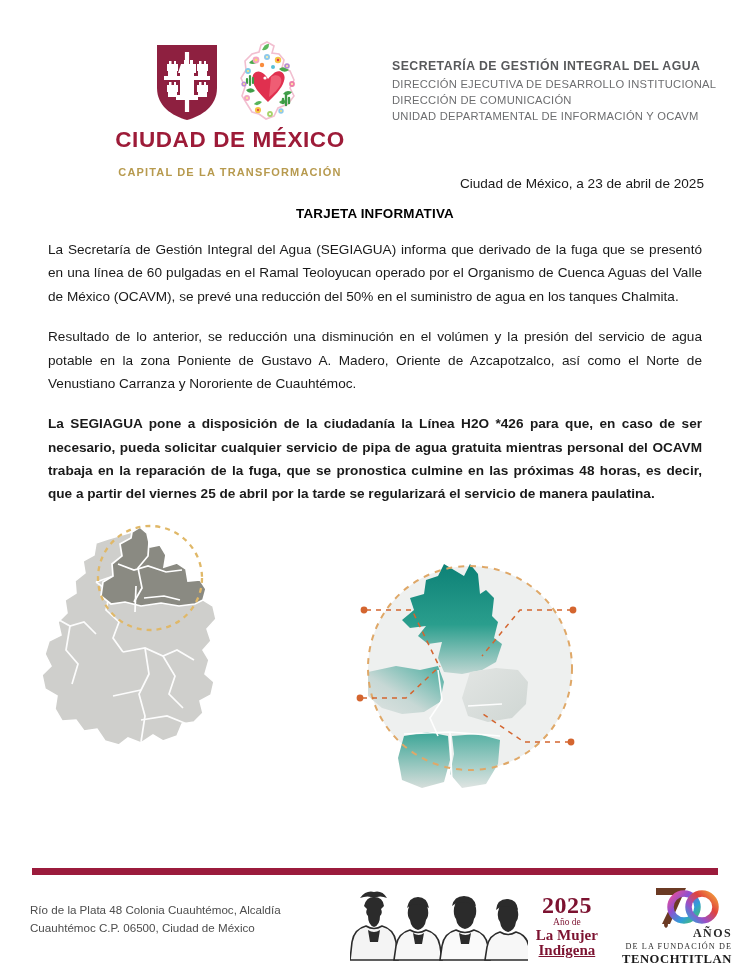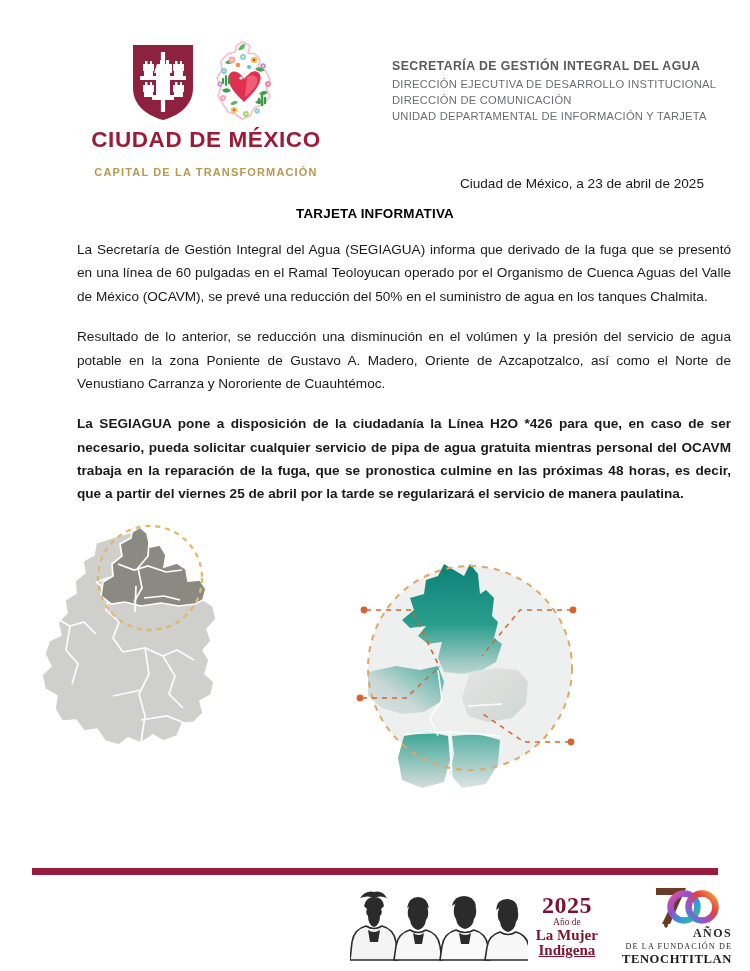--- a/index.html
+++ b/index.html
@@ -26,21 +26,21 @@
 
   
   .header {
     position: absolute;
     left: 0; top: 0;
     width: 750px;
     height: 170px;
   }
   .brand-block {
     position: absolute;
-    left: 56px;
+    left: 80px;
     top: 38px;
     width: 300px;
     text-align: center;
   }
   .brand-logos {
     display: flex;
     justify-content: center;
     align-items: flex-end;
     gap: 14px;
     height: 84px;
@@ -103,21 +103,20 @@
     font-size: 13.4px;
     font-weight: bold;
     letter-spacing: 0.2px;
     color: #000000;
   }
   .body-text {
     position: absolute;
     left: 48px;
     top: 238px;
     width: 654px;
-    margin-left: 29px;
   }
   .para {
     font-size: 13.6px;
     line-height: 1.72;
     text-align: justify;
     text-justify: inter-word;
     color: #1a1a1a;
     margin: 0 0 17px 0;
   }
   .para:last-child { margin-bottom: 0; font-weight: bold; }
@@ -233,21 +232,21 @@
       </div>
 
       <div class="brand-title">CIUDAD DE MÉXICO</div>
       <div class="brand-sub">CAPITAL DE LA TRANSFORMACIÓN</div>
     </div>
 
     <div class="dept-block">
       <div class="dept-line-1">SECRETARÍA DE GESTIÓN INTEGRAL DEL AGUA</div>
       <div class="dept-line">DIRECCIÓN EJECUTIVA DE DESARROLLO INSTITUCIONAL</div>
       <div class="dept-line">DIRECCIÓN DE COMUNICACIÓN</div>
-      <div class="dept-line">UNIDAD DEPARTAMENTAL DE INFORMACIÓN Y TARJETA</div>
+      <div class="dept-line">UNIDAD DEPARTAMENTAL DE INFORMACIÓN Y OCAVM</div>
     </div>
   </div>
 
   <div class="doc-date">Ciudad de México, a 23 de abril de 2025</div>
   <div class="doc-title">TARJETA INFORMATIVA</div>
 
   <div class="body-text">
     <p class="para">La Secretaría de Gestión Integral del Agua (SEGIAGUA) informa que derivado de la fuga que se presentó en una línea de 60 pulgadas en el Ramal Teoloyucan operado por el Organismo de Cuenca Aguas del Valle de México (OCAVM), se prevé una reducción del 50% en el suministro de agua en los tanques Chalmita.</p>
     <p class="para">Resultado de lo anterior, se reducción una disminución en el volúmen y la presión del servicio de agua potable en la zona Poniente de Gustavo A. Madero, Oriente de Azcapotzalco, así como el Norte de Venustiano Carranza y Nororiente de Cuauhtémoc.</p>
     <p class="para">La SEGIAGUA pone a disposición de la ciudadanía la Línea H2O *426 para que, en caso de ser necesario, pueda solicitar cualquier servicio de pipa de agua gratuita mientras personal del OCAVM trabaja en la reparación de la fuga, que se pronostica culmine en las próximas 48 horas, es decir, que a partir del viernes 25 de abril por la tarde se regularizará el servicio de manera paulatina.</p>
@@ -353,20 +352,24 @@
           <circle cx="573" cy="90" r="3.4"></circle>
           <circle cx="571" cy="222" r="3.4"></circle>
         </g>
       </g>
     </svg>
 
   </div>
 
   <div class="footer-rule"></div>
 
+  <div class="footer-address">
+    <div>Río de la Plata 48 Colonia Cuauhtémoc, Alcaldía</div>
+    <div>Cuauhtémoc C.P. 06500, Ciudad de México</div>
+  </div>
 
   <div class="footer-logos">
 
     <div class="logo-mujer">
       <svg width="178" height="76" viewBox="0 0 178 76" aria-hidden="true">
         <g fill="#2b2b2b">
 
           <path d="M14 20 q2 -9 10 -9 q9 0 10 9 l-3 3 q2 4 -1 7 q0 9 -6 11 q-6 -2 -6 -11 q-3 -3 -1 -7 Z"></path>
           <path d="M10 12 q6 -8 14 -6 q8 -2 13 6 q-7 -3 -13 0 q-6 -3 -14 0 Z"></path>
           <path d="M16 40 q8 5 16 0 q12 3 14 16 l2 18 h-48 l2 -18 q2 -13 14 -16 Z" fill="#f4f4f4" stroke="#2b2b2b" stroke-width="1.6"></path>

